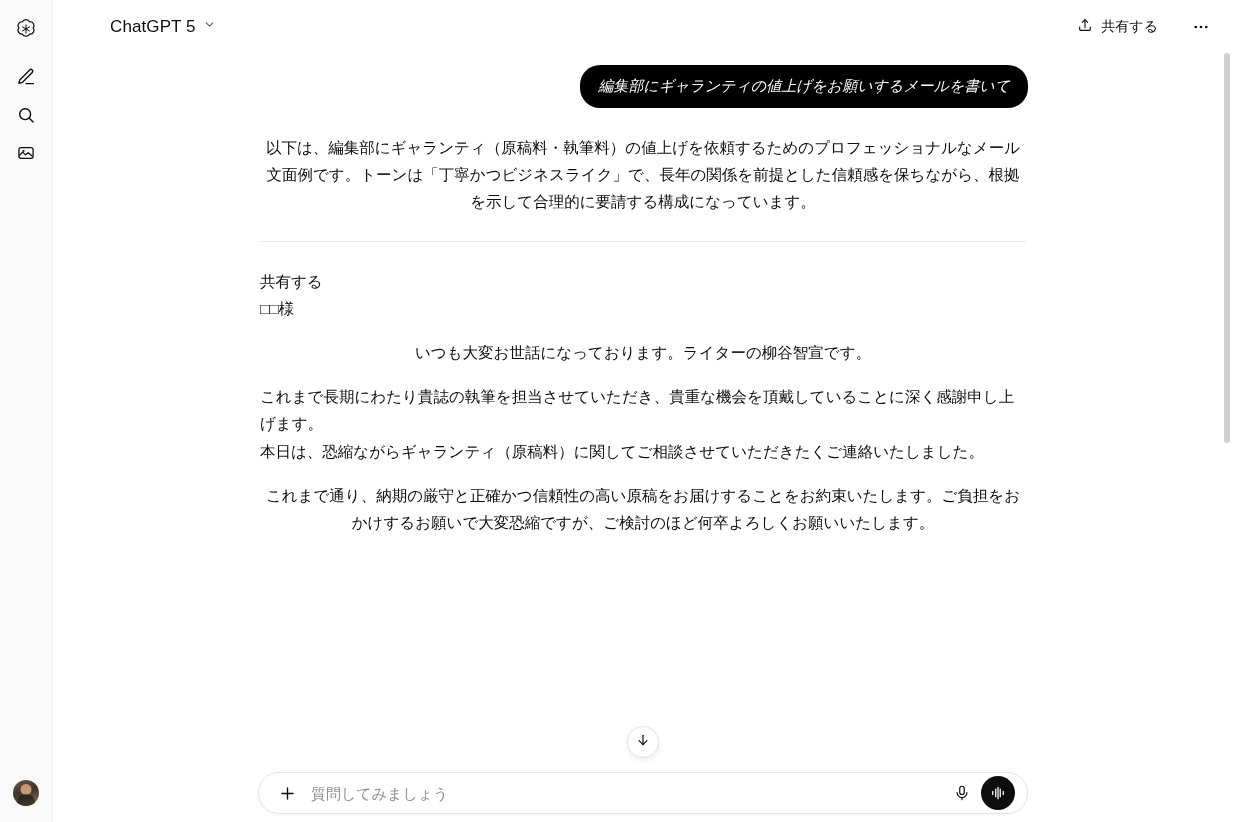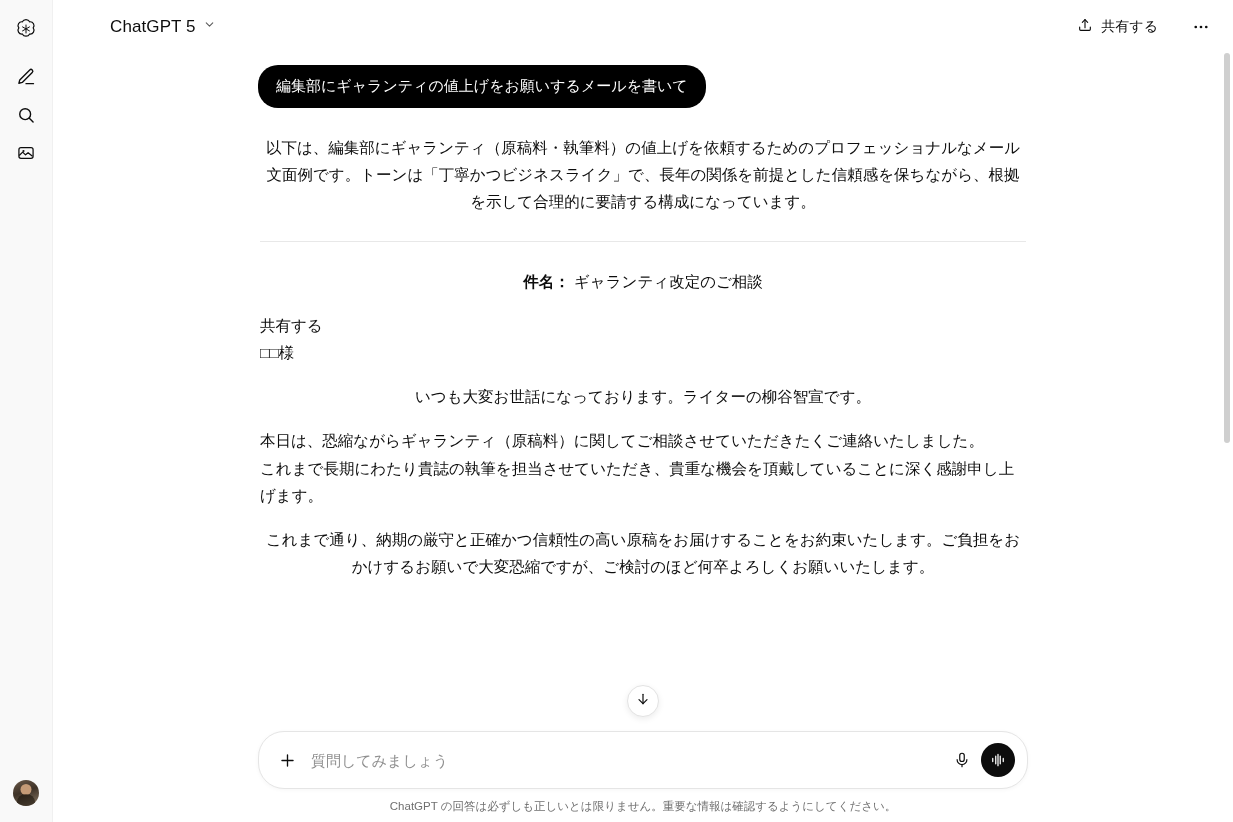--- a/index.html
+++ b/index.html
@@ -139,21 +139,21 @@
     overflow: hidden;
   }
   .thread {
     width: 770px;
     margin: 0 auto;
     padding-top: 12px;
     font-size: 15.5px;
     line-height: 1.75;
     color: #0d0d0d;
   }
-  .user-row { display: flex; margin-bottom: 26px; }
+  .user-row { display: flex; justify-content: flex-end; margin-bottom: 26px; font-style: italic; }
   .user-bubble {
     background: #000000;
     color: #ffffff;
     border-radius: 20px;
     padding: 10px 18px;
     font-size: 15px;
     line-height: 1.5;
     max-width: 640px;
   }
   .assistant { padding: 0 2px 40px 2px; }
@@ -184,21 +184,21 @@
 
   
   .composer-area {
     flex: 0 0 auto;
     background: #ffffff;
     padding: 0 0 8px 0;
   }
   .composer {
     width: 770px;
     margin: 0 auto;
-    height: 58px;
+    height: 42px;
     border: 1px solid #e5e5e5;
     border-radius: 26px;
     display: flex;
     align-items: center;
     padding: 0 12px 0 14px;
     box-shadow: 0 1px 4px rgba(0,0,0,.04);
     background: #fff;
   }
   .plus-btn {
     width: 28px; height: 28px;
@@ -339,35 +339,31 @@
 
           <div class="user-row">
             <div class="user-bubble">編集部にギャランティの値上げをお願いするメールを書いて</div>
           </div>
 
           <div class="assistant">
             <p>以下は、編集部にギャランティ（原稿料・執筆料）の値上げを依頼するためのプロフェッショナルなメール文面例です。トーンは「丁寧かつビジネスライク」で、長年の関係を前提とした信頼感を保ちながら、根拠を示して合理的に要請する構成になっています。</p>
 
             <hr class="hr">
 
-            <p>
-              <span class="lbl">件名：</span>
-              <span>ギャランティ改定のご相談</span>
-            </p>
 
             <div class="blk">
               <div>共有する</div>
               <div>□□様</div>
             </div>
 
             <p>いつも大変お世話になっております。ライターの柳谷智宣です。</p>
 
             <div class="blk">
+              <div>これまで長期にわたり貴誌の執筆を担当させていただき、貴重な機会を頂戴していることに深く感謝申し上げます。</div>
               <div>本日は、恐縮ながらギャランティ（原稿料）に関してご相談させていただきたくご連絡いたしました。</div>
-              <div>これまで長期にわたり貴誌の執筆を担当させていただき、貴重な機会を頂戴していることに深く感謝申し上げます。</div>
             </div>
 
 
             <p>これまで通り、納期の厳守と正確かつ信頼性の高い原稿をお届けすることをお約束いたします。ご負担をおかけするお願いで大変恐縮ですが、ご検討のほど何卒よろしくお願いいたします。</p>
 
           </div>
 
         </div>
       </div>
 
@@ -395,21 +391,20 @@
             <path d="M5.5 11.5a6.5 6.5 0 0 0 13 0"></path>
             <path d="M12 18v3"></path>
           </svg>
         </div>
         <div class="voice-btn">
           <svg width="18" height="18" viewBox="0 0 24 24" fill="none" stroke="#ffffff" stroke-width="1.7" stroke-linecap="round">
             <path d="M5 10v4M9 7v10M12 4.5v15M15 7v10M19 10v4"></path>
           </svg>
         </div>
       </div>
-      <div class="disclaimer">ChatGPT の回答は必ずしも正しいとは限りません。重要な情報は確認するようにしてください。</div>
     </div>
   </div>
 
   <div class="scrollbar-track">
     <div class="scrollbar-thumb"></div>
   </div>
 
 </div>
 
 </body></html>

